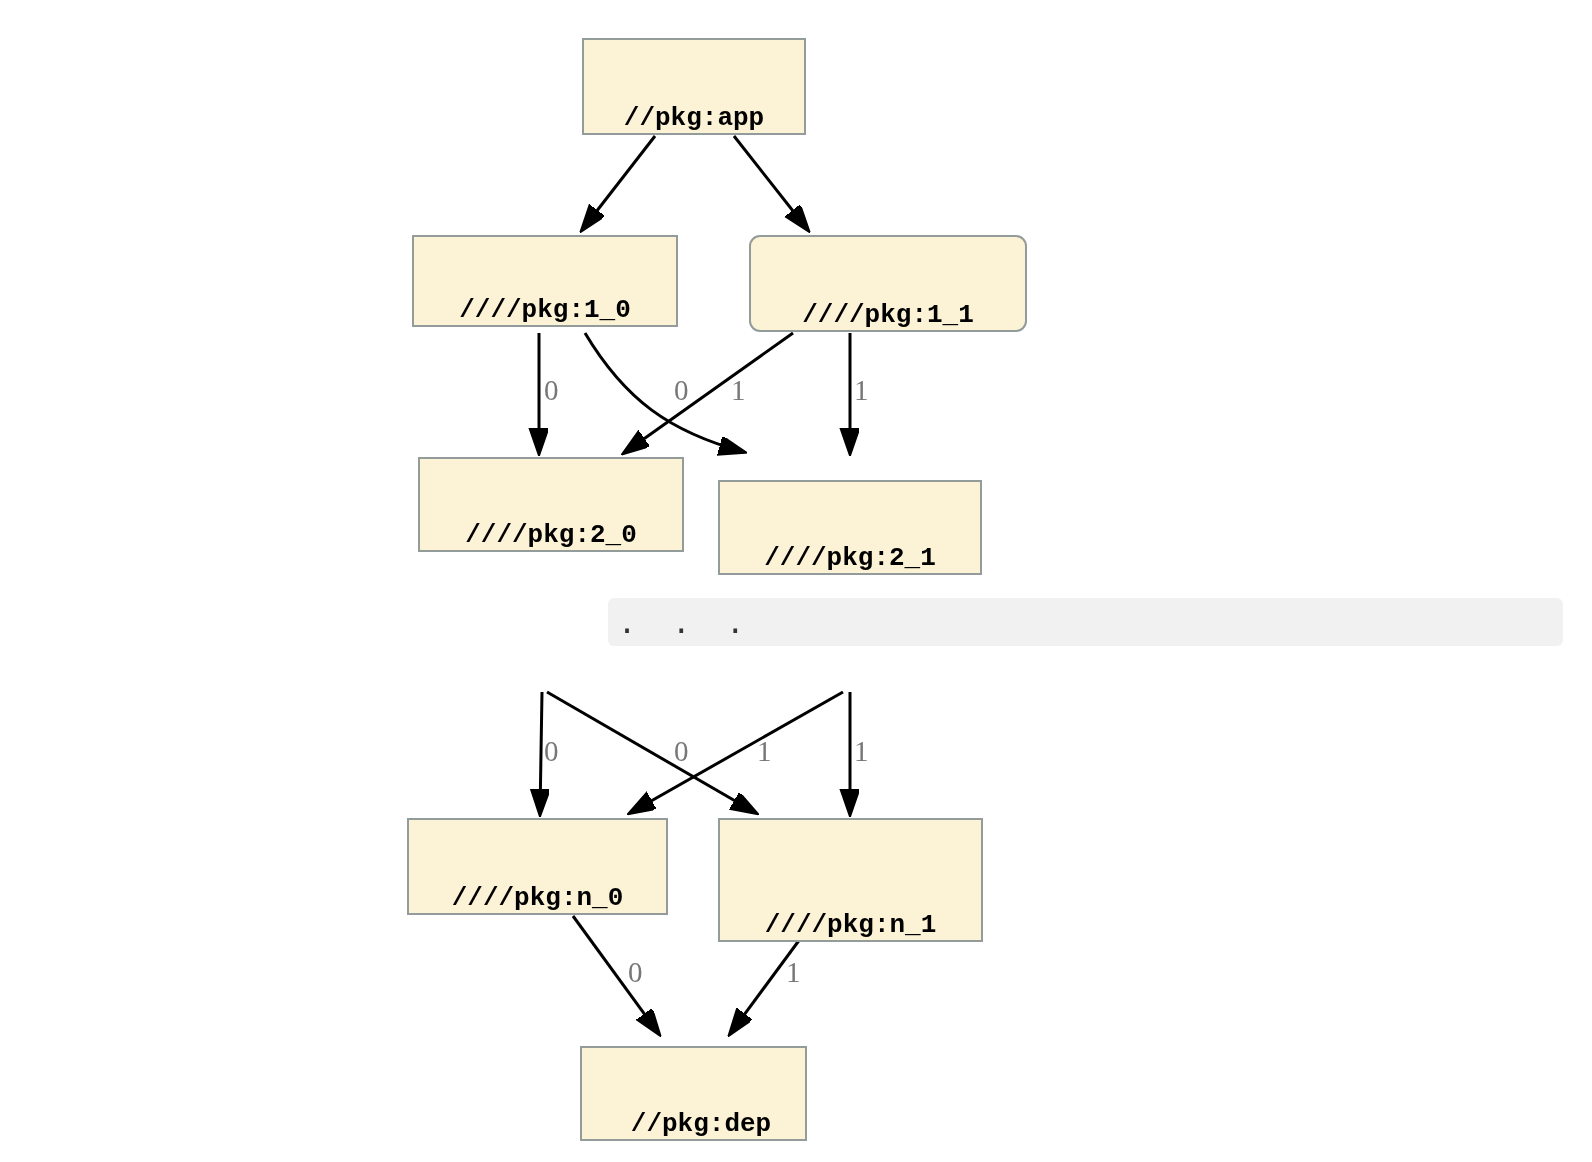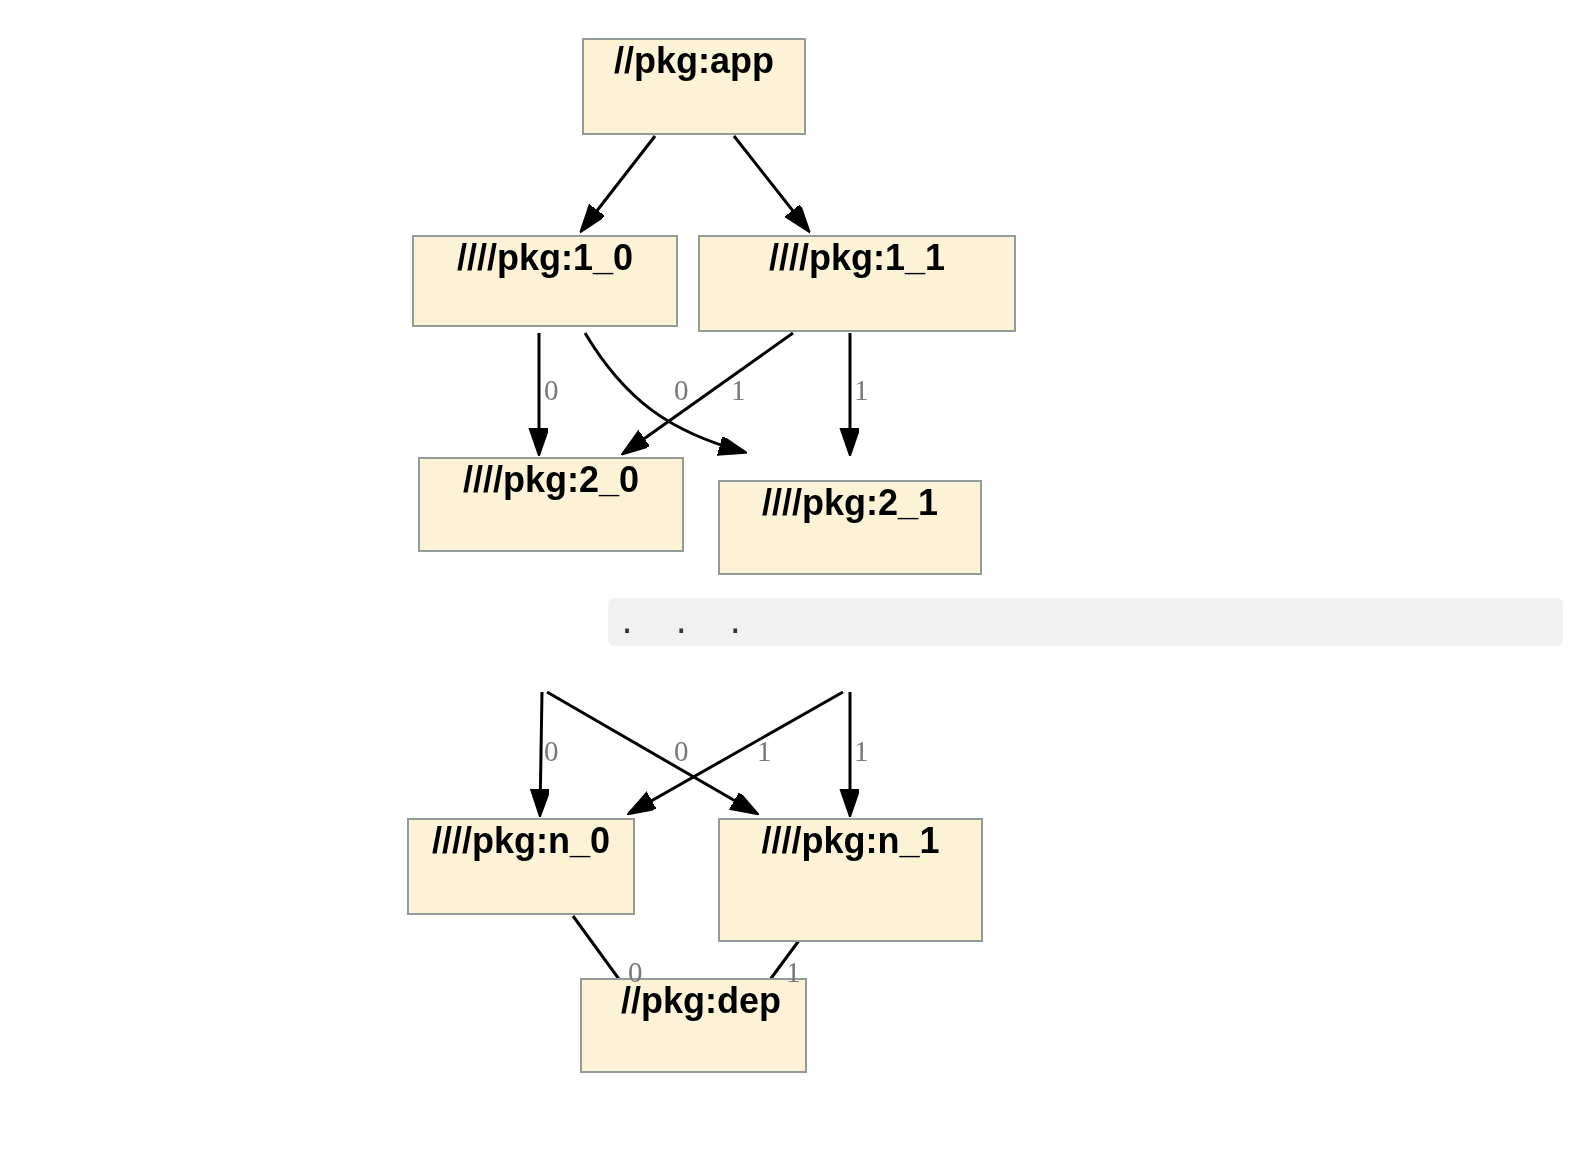--- a/index.html
+++ b/index.html
@@ -27,25 +27,25 @@
     fill: none;
     stroke: var(--edge, #000000);
     stroke-width: 3px;
   }
   .node {
     position: absolute;
     box-sizing: border-box;
     background: var(--node-fill, #fcf3d7);
     border: 2px solid var(--node-border, #939b9b);
     display: flex;
-    align-items: flex-start;
+    align-items: flex-end;
     justify-content: center;
-    font-family: Liberation Sans, sans-serif;
+    font-family: Liberation Mono, monospace;
     font-weight: 700;
-    font-size: 36px;
+    font-size: 26px;
     color: var(--node-text, #000000);
     white-space: pre;
   }
   .edge-label {
     position: absolute;
     font-family: "Liberation Serif", serif;
     font-size: 29px;
     line-height: 1;
     color: var(--edge-label, #777777);
   }
@@ -91,45 +91,45 @@
   </svg>
 
   <div class="node" style="left:582px; top:38px; width:224px; height:97px;">
     <span>//pkg:app</span>
   </div>
 
   <div class="node" style="left:412px; top:235px; width:266px; height:92px;">
     <span>////pkg:1_0</span>
   </div>
 
-  <div class="node" style="left:698px; top:235px; width:318px; height:97px;">
+  <div class="node" style="left:749px; top:235px; width:278px; height:97px;border-radius:11px;">
     <span>////pkg:1_1</span>
   </div>
 
   <div class="node" style="left:418px; top:457px; width:266px; height:95px;">
     <span>////pkg:2_0</span>
   </div>
 
   <div class="node" style="left:718px; top:480px; width:264px; height:95px;">
     <span>////pkg:2_1</span>
   </div>
 
   <div class="ellipsis-bar">
     <span>.  .  .</span>
   </div>
 
-  <div class="node" style="left:407px; top:818px; width:228px; height:97px;">
+  <div class="node" style="left:407px; top:818px; width:261px; height:97px;">
     <span>////pkg:n_0</span>
   </div>
 
   <div class="node" style="left:718px; top:818px; width:265px; height:124px;">
     <span>////pkg:n_1</span>
   </div>
 
-  <div class="node" style="left:580px; top:978px; width:227px; height:95px;padding-left:15px;">
+  <div class="node" style="left:580px; top:1046px; width:227px; height:95px;padding-left:15px;">
     <span>//pkg:dep</span>
   </div>
 
   <div class="edge-label" style="left:544px; top:376px;">0</div>
   <div class="edge-label" style="left:674px; top:376px;">0</div>
   <div class="edge-label" style="left:731px; top:376px;">1</div>
   <div class="edge-label" style="left:854px; top:376px;">1</div>
 
   <div class="edge-label" style="left:544px; top:737px;">0</div>
   <div class="edge-label" style="left:674px; top:737px;">0</div>

